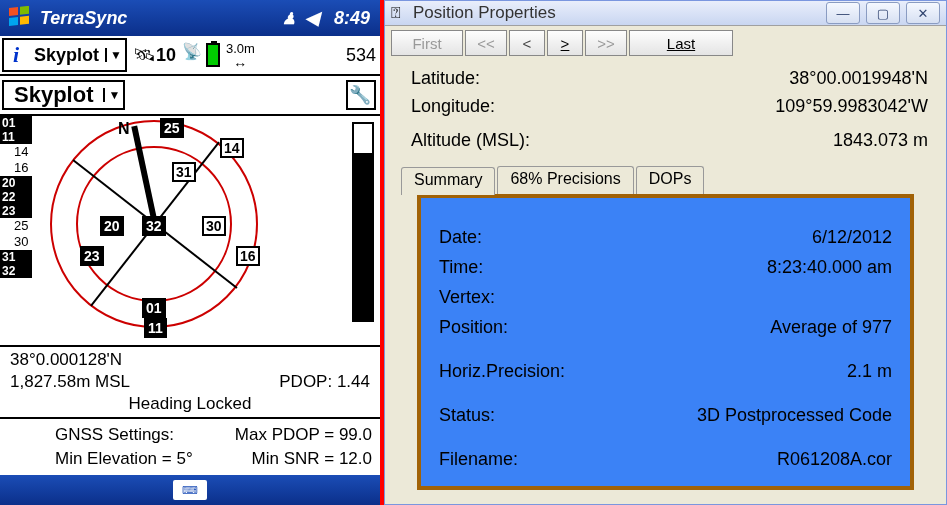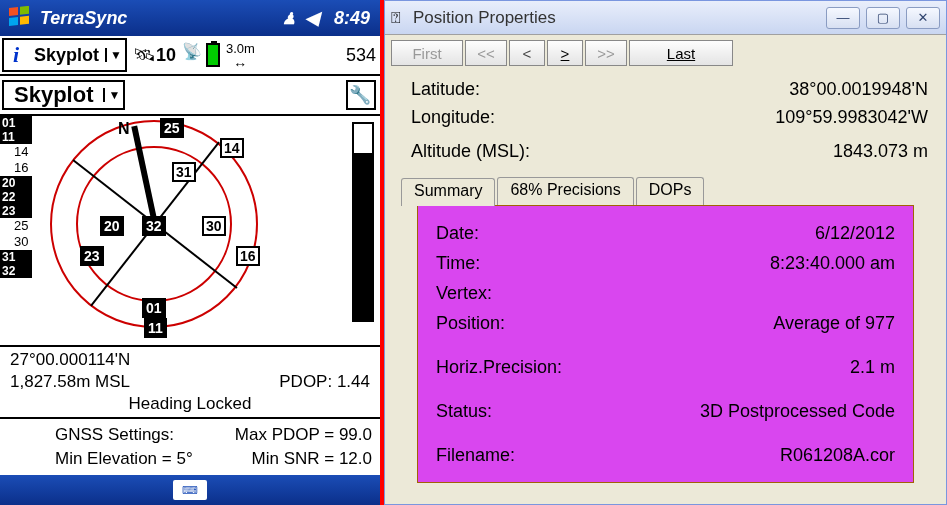--- a/index.html
+++ b/index.html
@@ -80,21 +80,21 @@
   .nav-btn.dd{width:42px; color:#999;}
   .nav-btn.s{width:36px;}
   .nav-btn.u{text-decoration:underline; color:#000;}
   .nav-btn.last{width:104px;}
   .nav-spacer{flex:1;}
   .nav-btn.del{width:150px; color:#999; justify-content:space-between; padding:0 10px;}
 
   .coords { padding:4px 18px 10px 26px; font-size:18px; line-height:28px;}
   .coords .line { display:flex; justify-content:space-between; }
 
-  .tab-panel { margin:0 16px 14px 16px; flex:1; border:1px solid #a16207; background:#d946ef; position:relative; padding-top:0;}
+  .tab-panel { margin:0 16px 14px 16px; flex:1; border:4px solid #a16207; background:#3b82f6; position:relative; padding-top:12px;}
   .tabs { position:absolute; top:-28px; left:0; display:flex; height:28px;}
   .tab { border:1px solid #999; border-bottom:none; padding:3px 12px; font-size:16px; background:#ece9d8; border-radius:3px 3px 0 0; margin-right:2px;}
   .tab.active { background:#ece9d8; position:relative; top:1px; z-index:2;text-align:right;}
   .tab-body { padding:12px 18px; font-size:18px; line-height:30px;}
   .tab-body .line { display:flex; justify-content:space-between; }
   .tab-body .gap { height:14px; }
   .tabs-wrap { margin:30px 16px 0 16px; position:relative; }
 </style>
 </head>
 <body>
@@ -178,21 +178,21 @@
     </div>
     <div class="sky-right">
       <div class="snr-bar">
           <div class="snr-fill"></div>
         </div>
     </div>
   </div>
 
   <div class="pda-info">
     <div class="line">
-        <span>27°00.000114'N</span>
+        <span>38°0.000128'N</span>
       </div>
     <div class="line">
         <span>1,827.58m MSL</span>
         <span>PDOP: 1.44</span>
       </div>
     <div class="center">Heading Locked</div>
   </div>
 
   <div class="pda-settings">
     <div class="line">

